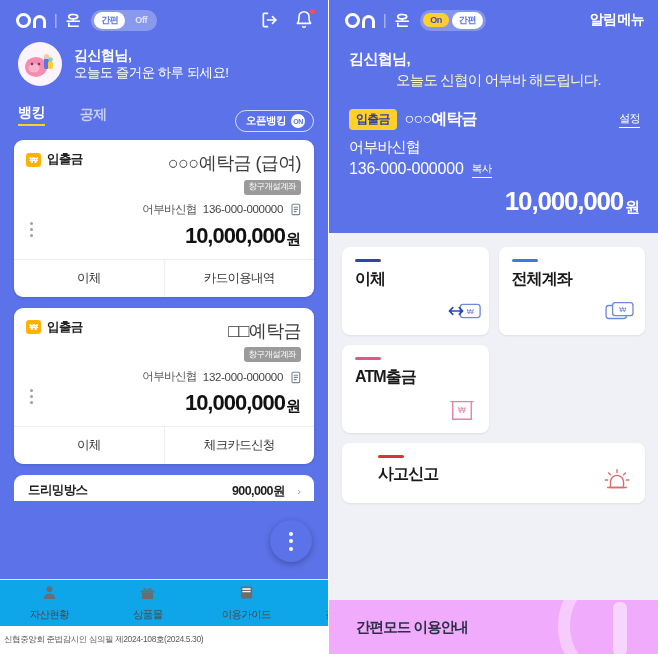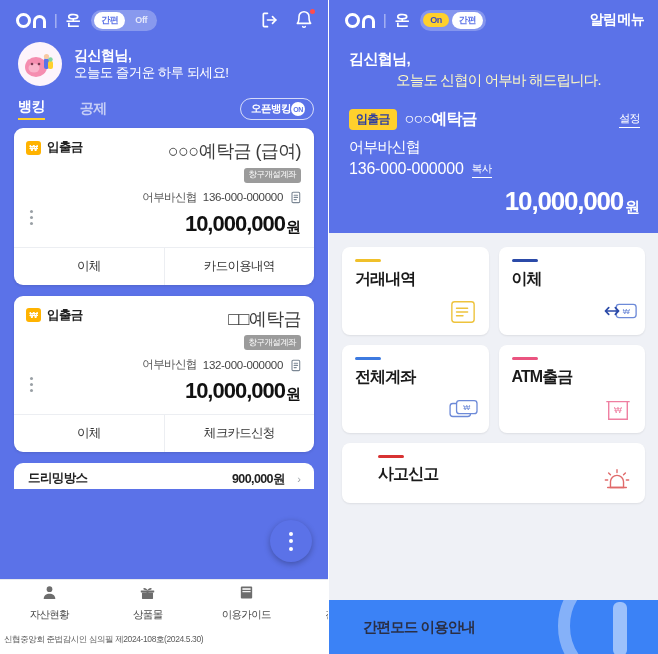--- a/index.html
+++ b/index.html
@@ -65,24 +65,24 @@
   }
   .greet-txt { line-height: 1.32; }
   .greet-name { color: #ffffff; font-size: 14px; font-weight: 700; letter-spacing: -0.5px; }
   .greet-sub { color: #ffffff; font-size: 13.5px; font-weight: 500; letter-spacing: -0.6px; }
 
   .l-tabs { display: flex; align-items: center; justify-content: space-between; padding: 12px 14px 8px 18px; }
   .tabs { display: flex; gap: 35px; align-items: flex-end; }
   .tab { color: #c6cef6; font-size: 14px; font-weight: 700; letter-spacing: -0.6px; padding-bottom: 2px; }
   .tab.active { color: #ffffff; border-bottom: 2.5px solid #ffd02c; }
   .openbank-btn {
-    display: inline-flex; align-items: center; 
+    display: inline-flex; align-items: center; gap: 5px;
     border: 1px solid rgba(255,255,255,.75); border-radius: 13px;
     padding: 3px 8px 3px 10px; color: #ffffff; font-size: 10.5px;
-    font-weight: 700; letter-spacing: -0.5px;
+    font-weight: 700; letter-spacing: -0.5px; margin-top: 12px;
   }
   .ob-circle {
     width: 14px; height: 14px; border-radius: 50%; background: #ffffff;
     color: #5b72e8; font-size: 7px; font-weight: 800;
     display: flex; align-items: center; justify-content: center;
   }
 
   .acct-card {
     background: #ffffff; border-radius: 9px; margin: 0 14px 11px 14px;
     box-shadow: 0 1px 3px rgba(0,0,0,.12); overflow: hidden;
@@ -135,21 +135,21 @@
   .fab {
     position: absolute; right: 16px; bottom: 92px;
     width: 42px; height: 42px; border-radius: 50%;
     background: #5b72e8; box-shadow: 0 2px 6px rgba(0,0,0,.28);
     display: flex; flex-direction: column; align-items: center; justify-content: center; gap: 3.5px;
   }
   .fab i { width: 4px; height: 4px; border-radius: 50%; background: #ffffff; display: block; }
 
   .l-bottomnav {
     position: absolute; left: 0; bottom: 28px; width: 394px; height: 47px;
-    background: #ffffff; display: flex; align-items: center;
+    background: #0ea5e9; display: flex; align-items: center;
     border-top: 1px solid #e7e9ee;
   }
   .navitem { flex: 1; display: flex; flex-direction: column; align-items: center; gap: 3px; }
   .navlabel { font-size: 10.5px; color: #4a4a4a; letter-spacing: -0.7px; }
 
   .l-footer {
     position: absolute; left: 0; bottom: 0; width: 329px; height: 28px;
     background: #ffffff; display: flex; align-items: center; padding-left: 4px;
   }
   .l-footer span { font-size: 8.5px; color: #5c5c5c; letter-spacing: -0.4px; }
@@ -192,21 +192,21 @@
   }
   .tile.wide { width: 100%; height: 60px; padding-left: 36px; }
   .tile-bar { width: 26px; height: 3.5px; border-radius: 2px; }
   .tile-label { font-size: 16px; font-weight: 600; color: #1a1a1a; letter-spacing: -0.9px; margin-top: 7px; }
   .tile.wide .tile-label { margin-top: 6px; }
   .tile-ic { position: absolute; right: 11px; bottom: 10px; width: 30px; height: 26px; }
   .tile.wide .tile-ic { bottom: 9px; right: 13px; width: 30px; height: 28px; }
 
   .r-bottom {
     position: absolute; left: 0; bottom: 0; width: 329px; height: 54px;
-    background: #3b82f6; display: flex; align-items: center; padding-left: 34px; overflow: hidden;
+    background: #f0abfc; display: flex; align-items: center; padding-left: 27px; overflow: hidden;
   }
   .r-bottom-label { font-size: 14.5px; color: #2a2f45; font-weight: 600; letter-spacing: -0.9px; position: relative; z-index: 2; }
   .watermark {
     position: absolute; right: -24px; top: -36px; width: 124px; height: 124px;
     border-radius: 50%; border: 12px solid rgba(255,255,255,.38);
     display: flex; align-items: center; justify-content: center;
   }
   .watermark i {
     display: block; width: 14px; height: 54px; background: rgba(255,255,255,.5);
     border-radius: 6px; margin-top: 6px;
@@ -465,30 +465,20 @@
         <div class="r-amt-row">
           <span class="r-amt">10,000,000</span>
           <span class="r-won">원</span>
         </div>
       </div>
     </div>
 
     <div class="tile-area">
       <div class="tile-grid">
 
-        <div class="tile">
-          <span class="tile-bar" style="background:#f0c02a"></span>
-          <span class="tile-label">거래내역</span>
-          <span class="tile-ic">
-            <svg width="30" height="26" viewBox="0 0 32 28" fill="none" stroke="#eec33c" stroke-width="1.5">
-              <rect x="4" y="3" width="24" height="22" rx="3"></rect>
-              <path d="M9 10h12M9 14h12M9 18h7" stroke-linecap="round"></path>
-            </svg>
-          </span>
-        </div>
 
         <div class="tile">
           <span class="tile-bar" style="background:#2b4aa8"></span>
           <span class="tile-label">이체</span>
           <span class="tile-ic">
             <svg width="34" height="24" viewBox="0 0 36 24" fill="none">
               <rect x="13" y="5" width="21" height="14" rx="3" stroke="#6d8ad8" stroke-width="1.4"></rect>
               <text x="23.5" y="15" font-size="8" fill="#6d8ad8" text-anchor="middle" font-family="Liberation Sans, sans-serif">₩</text>
               <path d="M2 12h13M5 8.5 1.5 12 5 15.5M12 8.5 15.5 12 12 15.5" stroke="#2b4aa8" stroke-width="1.8" stroke-linecap="round" stroke-linejoin="round"></path>
             </svg>

